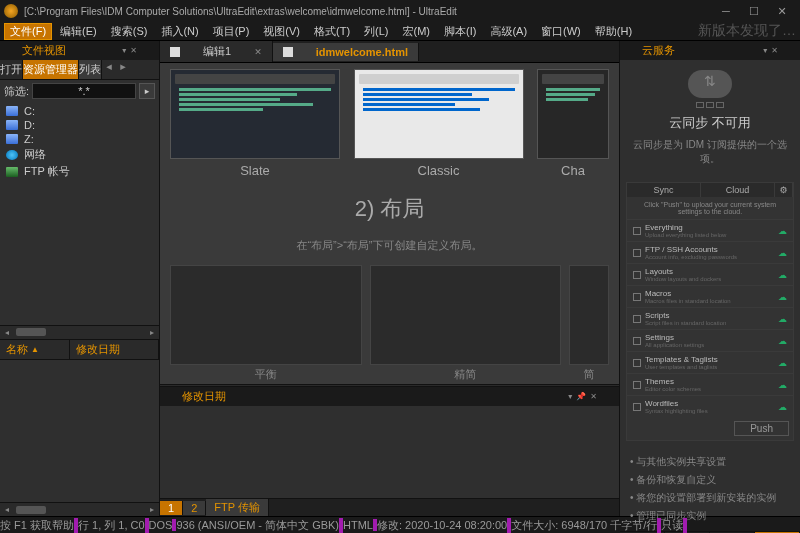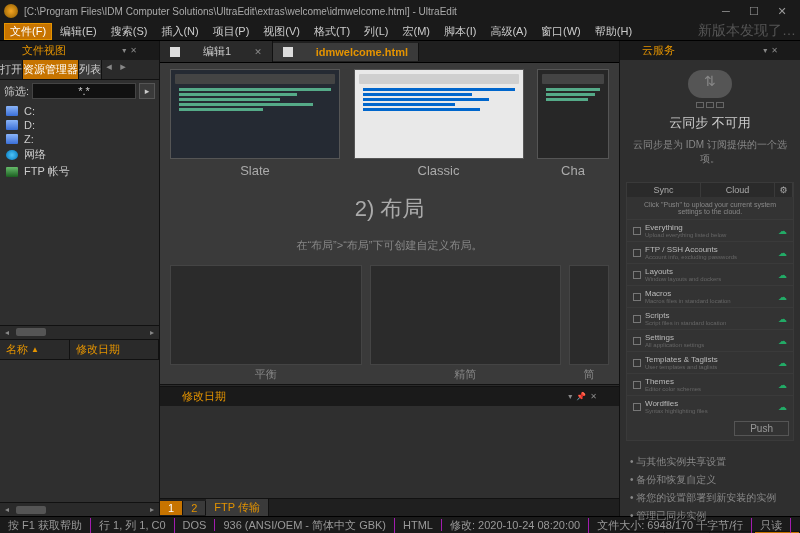--- a/index.html
+++ b/index.html
@@ -96,21 +96,21 @@
 .sync-item .cl { color:#2a6; font-size:9px; }
 .sync-foot { text-align:right; padding:4px; }
 .sync-foot .btn { display:inline-block; border:1px solid #555; padding:1px 15px; font-size:10px; color:#999;margin-left:36px; }
 .bullets { padding:6px 10px; }
 .bullets div { color:#888; font-size:10px; padding:2px 0; }
 .right-bot { display:flex; background:#1f1f1f; border-top:1px solid #111; height:18px; }
 .right-bot .rb { flex:1; text-align:center; padding:1px 0; color:#e59400; border-right:1px solid #111; font-size:10px; cursor:pointer; }
 .right-bot .rb.active { background:#c77400; color:#fff; }
 
 .status { height:17px; background:#1a1a1a; display:flex; align-items:center; color:#999; font-size:10px; border-top:1px solid #000; }
-.status .cell { padding:0 8px; border-right:1px solid #a21caf; white-space:nowrap; }
+.status .cell { padding:0 0; border-right:4px solid #a21caf; white-space:nowrap; }
 .status .grow { flex:1; }
 </style>
 </head>
 <body>
 
 <div class="titlebar">
   <span class="icon"></span>
   <span class="title">[C:\Program Files\IDM Computer Solutions\UltraEdit\extras\welcome\idmwelcome.html] - UltraEdit</span>
   <span class="winbtn">─</span>
   <span class="winbtn">☐</span>

